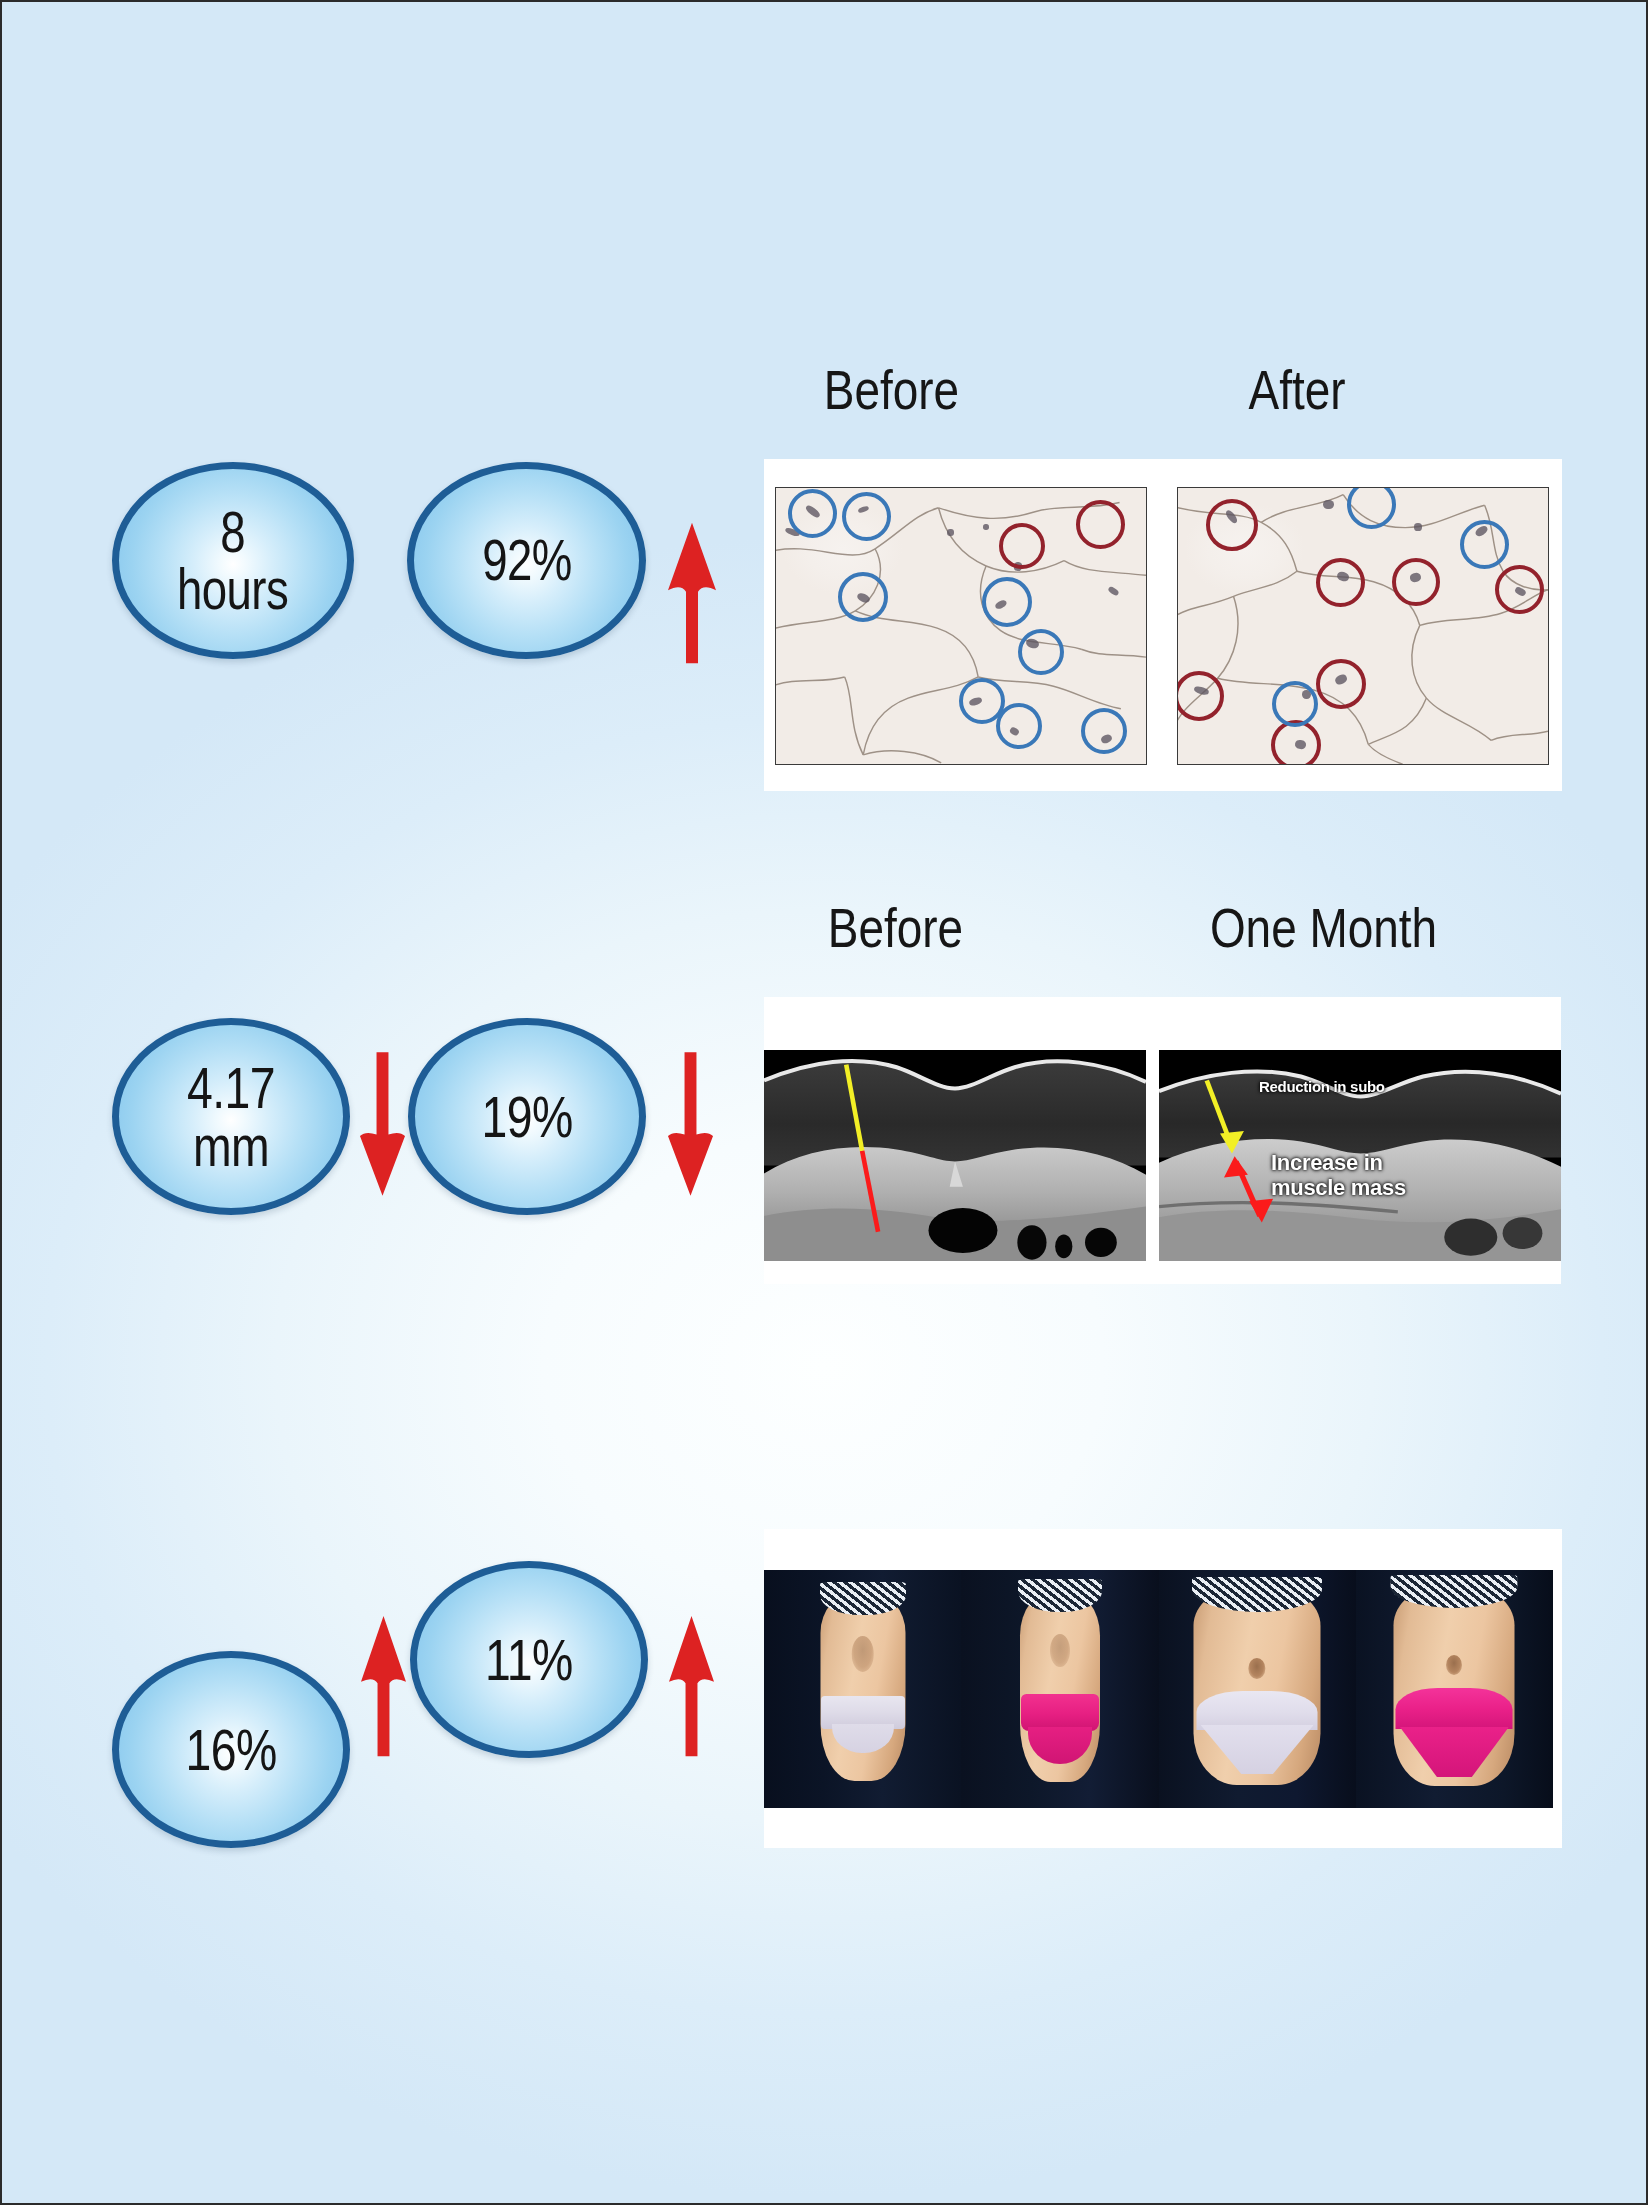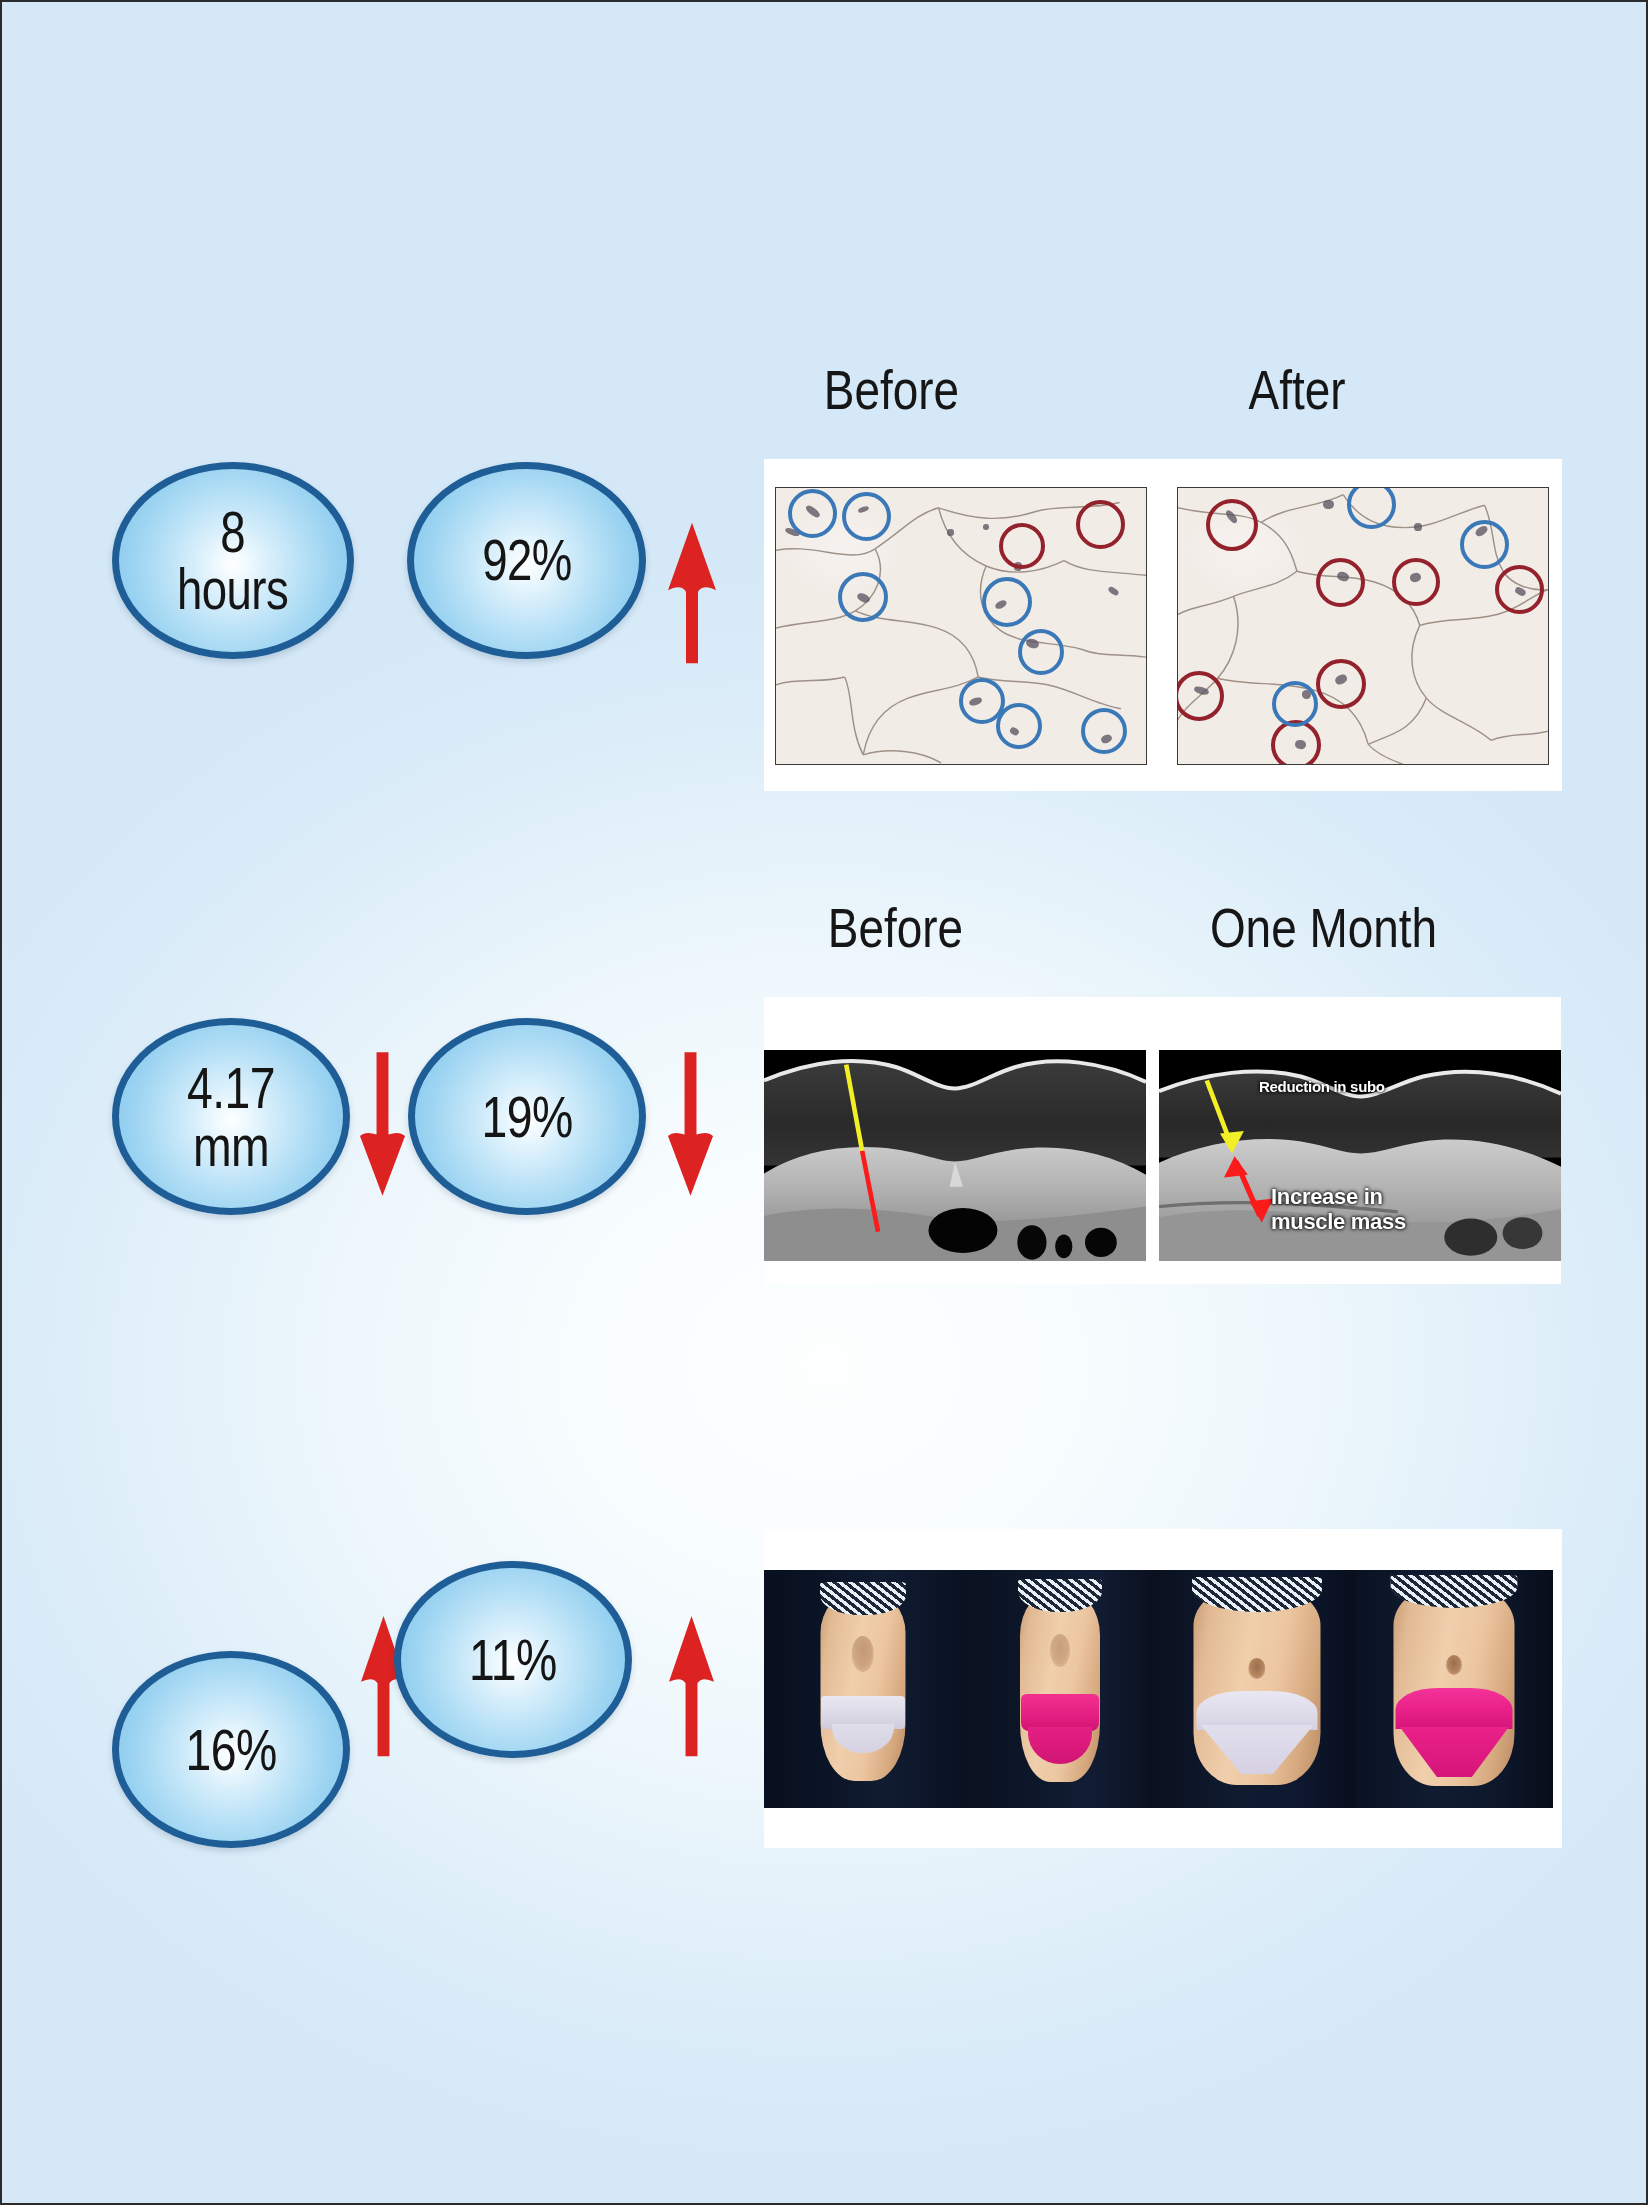--- a/index.html
+++ b/index.html
@@ -319,38 +319,38 @@
         <path d="M0 236 C120 224 240 232 360 244" stroke="#6f6f6f" stroke-width="5" fill="none"></path>
 
         <line x1="72" y1="46" x2="110" y2="146" stroke="#f2ef26" stroke-width="7"></line>
         <path d="M110 156 L92 126 L128 122 Z" fill="#f2ef26"></path>
 
         <line x1="116" y1="168" x2="152" y2="250" stroke="#fb1b1b" stroke-width="8"></line>
         <path d="M114 160 L98 192 L134 188 Z" fill="#fb1b1b"></path>
         <path d="M155 260 L136 228 L172 224 Z" fill="#fb1b1b"></path>
       </svg>
       <div class="ct-label" style="left:100px;top:29px;font-size:15px;">Reduction in subo</div>
-      <div class="ct-label" style="left:112px;top:101px;font-size:22px;margin-top:34px;">Increase in
+      <div class="ct-label" style="left:112px;top:101px;font-size:22px;">Increase in
 muscle mass</div>
     </div>
   </div>
 
   <div>
 
     <div class="metric-circle" style="left:110px;top:1649px;width:238px;height:197px;">
       <div class="metric-text" style="font-size:58px;">16%</div>
     </div>
 
     <div class="arrow" style="left:357px;top:1612px;width:49px;height:145px;">
       <svg viewBox="0 0 74 218" preserveAspectRatio="none">
         <path d="M37 3 L71 102 Q53 93 46 104 L46 214 L28 214 L28 104 Q21 93 3 102 Z" fill="#dd2222"></path>
       </svg>
     </div>
 
-    <div class="metric-circle" style="left:392px;top:1559px;width:238px;height:197px;">
+    <div class="metric-circle" style="left:408px;top:1559px;width:238px;height:197px;">
       <div class="metric-text" style="font-size:58px;">11%</div>
     </div>
 
     <div class="arrow" style="left:665px;top:1612px;width:49px;height:145px;">
       <svg viewBox="0 0 74 218" preserveAspectRatio="none">
         <path d="M37 3 L71 102 Q53 93 46 104 L46 214 L28 214 L28 104 Q21 93 3 102 Z" fill="#dd2222"></path>
       </svg>
     </div>
 
     <div class="white-panel" style="left:762px;top:1527px;width:798px;height:319px;"></div>

